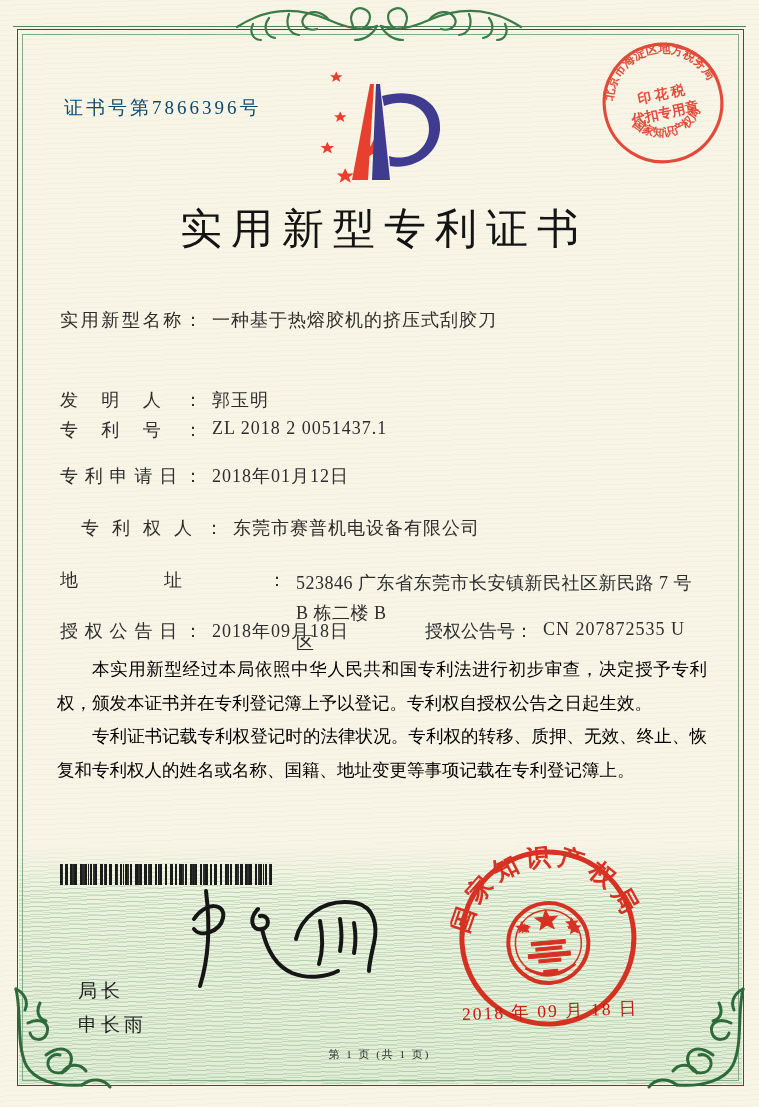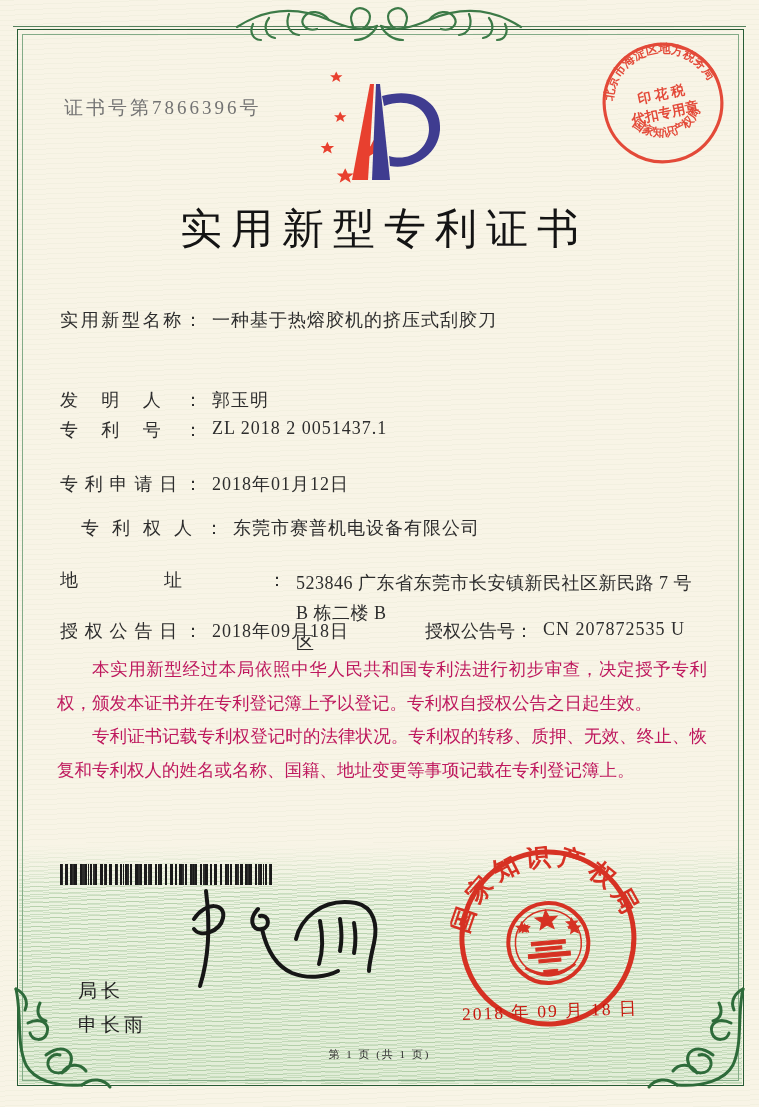--- a/index.html
+++ b/index.html
@@ -20,32 +20,32 @@
       linear-gradient(180deg,#eef4e3,#e1edd7);}
   .green-zone::before{content:"";position:absolute;left:0;right:0;top:0;height:52px;
     background:linear-gradient(180deg,#f8f4e6,rgba(248,244,230,0));}
   
   .top-rule{position:absolute;left:13px;right:13px;top:26px;height:1px;background:#53805b;z-index:2;}
   .frame-outer{position:absolute;left:17px;right:15px;top:29px;bottom:21px;border:1.5px solid #275c35;z-index:2;pointer-events:none;}
   .frame-inner{position:absolute;left:22px;right:20px;top:34px;bottom:26px;border:1px solid #83ab87;z-index:2;pointer-events:none;}
   .ornament{position:absolute;z-index:3;}
   
   .abs{position:absolute;z-index:4;}
-  .cert-no{left:64px;top:95px;font-size:19px;letter-spacing:3px;color:#737373;}
+  .cert-no{left:64px;top:95px;font-size:19px;letter-spacing:3px;color:#0c4a6e;}
   .title{left:0;right:0;top:201px;text-align:center;font-size:42px;font-weight:normal;
     letter-spacing:9px;padding-left:9px;color:#141414;}
   .field-row{left:60px;width:655px;font-size:18px;color:#2d2d2d;white-space:nowrap;}
   .flabel{display:inline-block;width:142px;text-align:justify;text-align-last:justify;vertical-align:top;}
   .flabel.wide{width:226px;}
   .flabel.plain{width:auto;text-align:center;text-align-last:auto;}
   .fvalue{margin-left:10px;letter-spacing:1px;}
   .fvalue.wrap{display:inline-block;white-space:normal;width:412px;line-height:30px;letter-spacing:0.5px;}
   .grant-right{position:absolute;left:365px;top:0;}
   .paragraphs{left:57px;top:653px;width:650px;font-size:17.5px;line-height:33.5px;
-    text-align:justify;color:#be185d;}
+    text-align:justify;color:#000000;}
   .paragraphs p{margin:0;text-indent:2em;}
   .barcode{left:60px;top:864px;width:212px;height:21px;z-index:4;
     background:
       repeating-linear-gradient(90deg,#1a1a1a 0 2px,rgba(0,0,0,0) 2px 5px),
       repeating-linear-gradient(90deg,#1a1a1a 0 1px,rgba(0,0,0,0) 1px 7px),
       repeating-linear-gradient(90deg,rgba(25,25,25,0.9) 0 3px,rgba(0,0,0,0) 3px 11px);}
   .bureau{left:78px;top:975px;font-family:Liberation Mono, monospace;
     font-size:19px;letter-spacing:4px;color:#222;line-height:34px;}
   .signature{left:150px;top:880px;z-index:5;}
   .seal-wrap{left:452px;top:846px;z-index:5;transform:rotate(-5deg);opacity:0.95;}
@@ -147,21 +147,21 @@
 
 <div class="abs field-row" style="top:308px;">
   <span class="flabel">实用新型名称：</span><span class="fvalue">一种基于热熔胶机的挤压式刮胶刀</span>
 </div>
 <div class="abs field-row" style="top:368px;margin-top:20px;">
   <span class="flabel">发明人：</span><span class="fvalue">郭玉明</span>
 </div>
 <div class="abs field-row" style="top:418px;">
   <span class="flabel">专利号：</span><span class="fvalue">ZL 2018 2 0051437.1</span>
 </div>
-<div class="abs field-row" style="top:464px;margin-top:8px;">
+<div class="abs field-row" style="top:464px;">
   <span class="flabel">专利申请日：</span><span class="fvalue">2018年01月12日</span>
 </div>
 <div class="abs field-row" style="top:516px;margin-left:21px;">
   <span class="flabel">专利权人：</span><span class="fvalue">东莞市赛普机电设备有限公司</span>
 </div>
 <div class="abs field-row" style="top:568px;">
   <span class="flabel wide">地址：</span><span class="fvalue wrap"><span>523846 广东省东莞市长安镇新民社区新民路 7 号 B 栋二楼 B</span><br><span>区</span></span>
 </div>
 <div class="abs field-row" style="top:619px;">
   <span class="flabel">授权公告日：</span><span class="fvalue">2018年09月18日</span>

